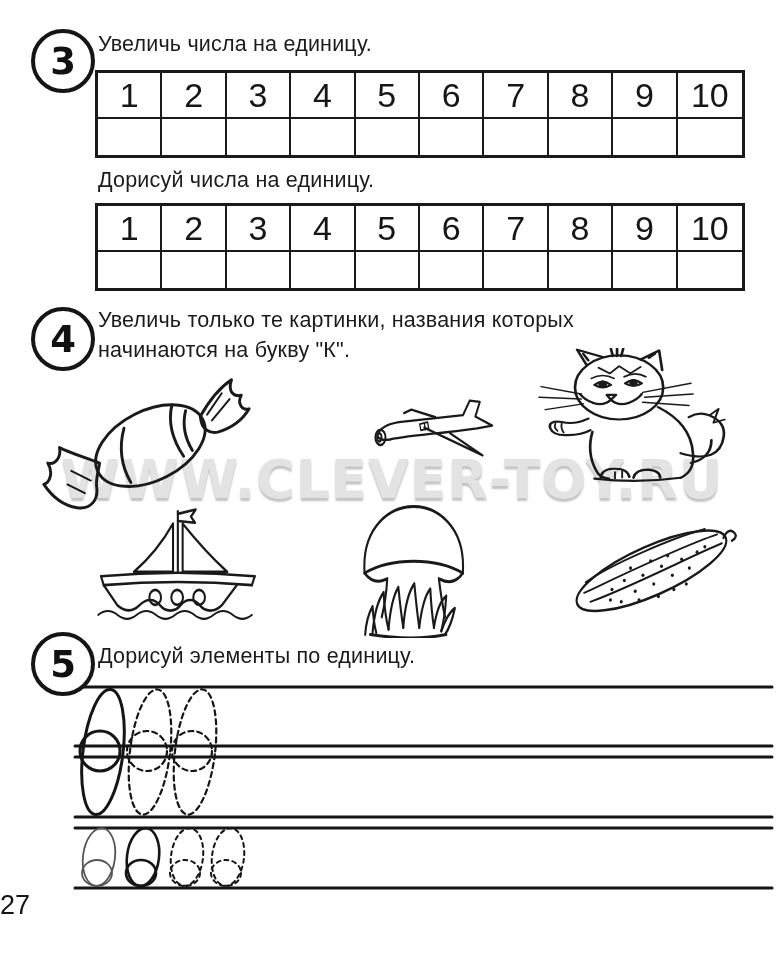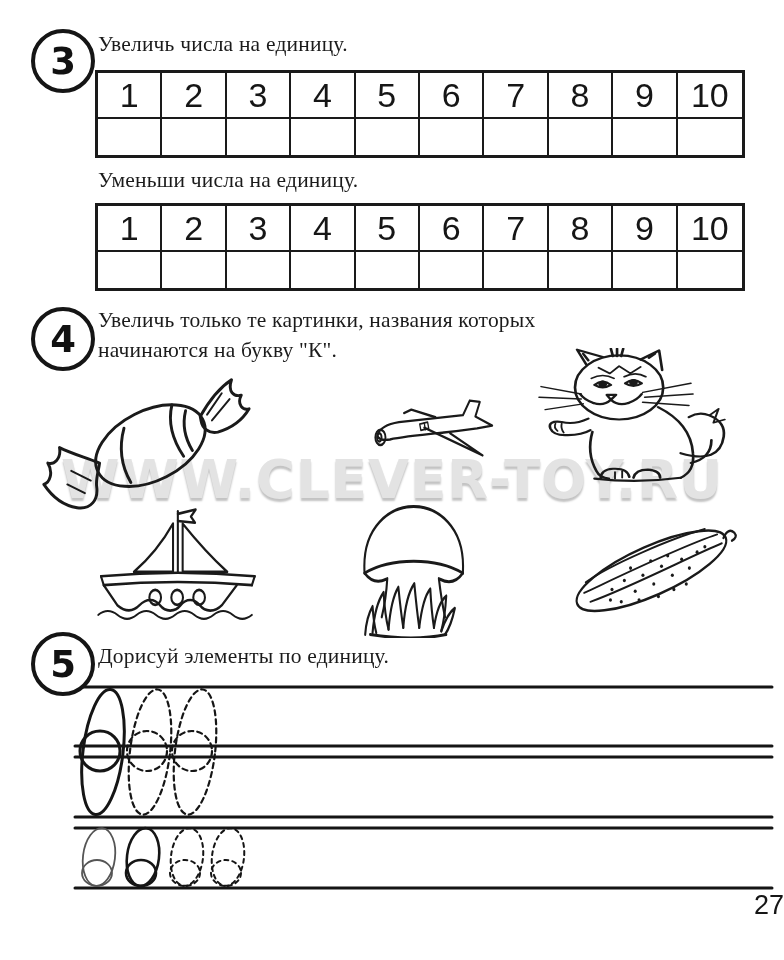--- a/index.html
+++ b/index.html
@@ -9,21 +9,21 @@
   
   .badge{position:absolute;left:31px;width:56px;height:56px;border:4px solid #151515;
          border-radius:50%;display:flex;align-items:center;justify-content:center;
          font-family:"DejaVu Sans",sans-serif;font-weight:900;font-size:37px;color:#111;background:#fff;z-index:3;}
   #badge-3{top:29px}
   #badge-4{top:307px}
   #badge-5{top:632px}
 
   
   .title{position:absolute;left:98px;font-size:21.5px;letter-spacing:.2px;color:#1b1b1b;
-         white-space:nowrap;z-index:3;font-family:Liberation Serif, serif;}
+         white-space:nowrap;z-index:3;}
   #title-increase{top:32px}
   #title-decrease{top:168px}
   #title-color-1{top:308px}
   #title-color-2{top:338px}
   #title-trace{top:644px}
 
   
   .num-table{position:absolute;left:95px;width:650px;display:grid;
              grid-template-columns:repeat(10,1fr);border:3px solid #1a1a1a;background:#fff;
              box-sizing:border-box;z-index:2;}
@@ -44,21 +44,21 @@
   .pic svg{display:block;}
   #pic-candy   {left:38px; top:370px;}
   #pic-airplane{left:372px;top:395px;}
   #pic-cat     {left:535px;top:348px;}
   #pic-boat    {left:90px; top:506px;}
   #pic-mushroom{left:348px;top:496px;}
   #pic-cucumber{left:564px;top:506px;}
 
   #trace-area{position:absolute;left:0;top:675px;z-index:2;}
 
-  .pagenum{position:absolute;top:890px;left:0;width:784px;text-align:right;
+  .pagenum{position:absolute;top:890px;left:0;width:784px;text-align:left;
            font-size:27px;color:#161616;z-index:3;}
 </style>
 </head>
 <body>
 
 <div class="page">
 
   <div class="badge" id="badge-3">3</div>
   <div class="title" id="title-increase">Увеличь числа на единицу.</div>
   <div class="num-table" id="table-increase">
@@ -77,21 +77,21 @@
       <div class="empty-cell"></div>
       <div class="empty-cell"></div>
       <div class="empty-cell"></div>
       <div class="empty-cell"></div>
       <div class="empty-cell"></div>
       <div class="empty-cell"></div>
       <div class="empty-cell"></div>
       <div class="empty-cell"></div>
     </div>
 
-  <div class="title" id="title-decrease">Уменьши числа на единицу.</div>
+  <div class="title" id="title-decrease">Дорисуй числа на единицу.</div>
   <div class="num-table" id="table-decrease">
       <div class="num-cell">1</div>
       <div class="num-cell">2</div>
       <div class="num-cell">3</div>
       <div class="num-cell">4</div>
       <div class="num-cell">5</div>
       <div class="num-cell">6</div>
       <div class="num-cell">7</div>
       <div class="num-cell">8</div>
       <div class="num-cell">9</div>

